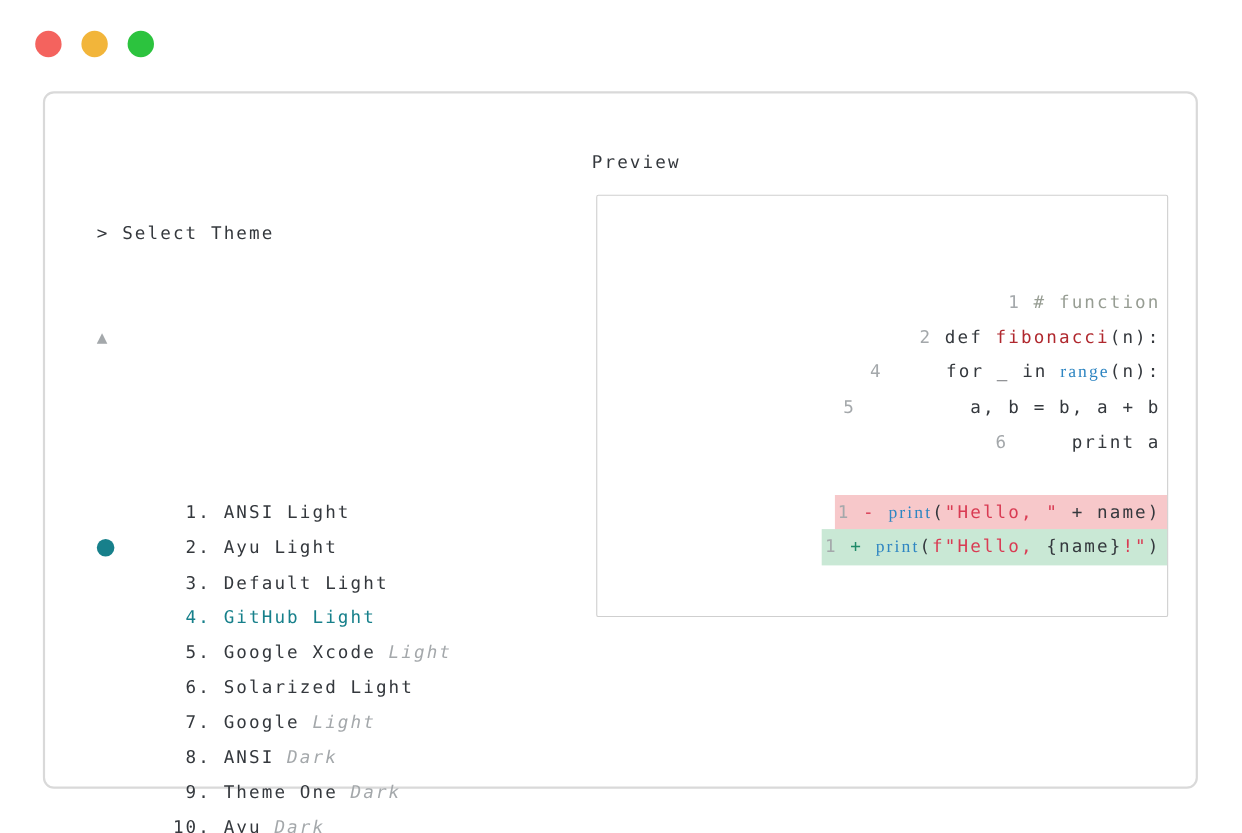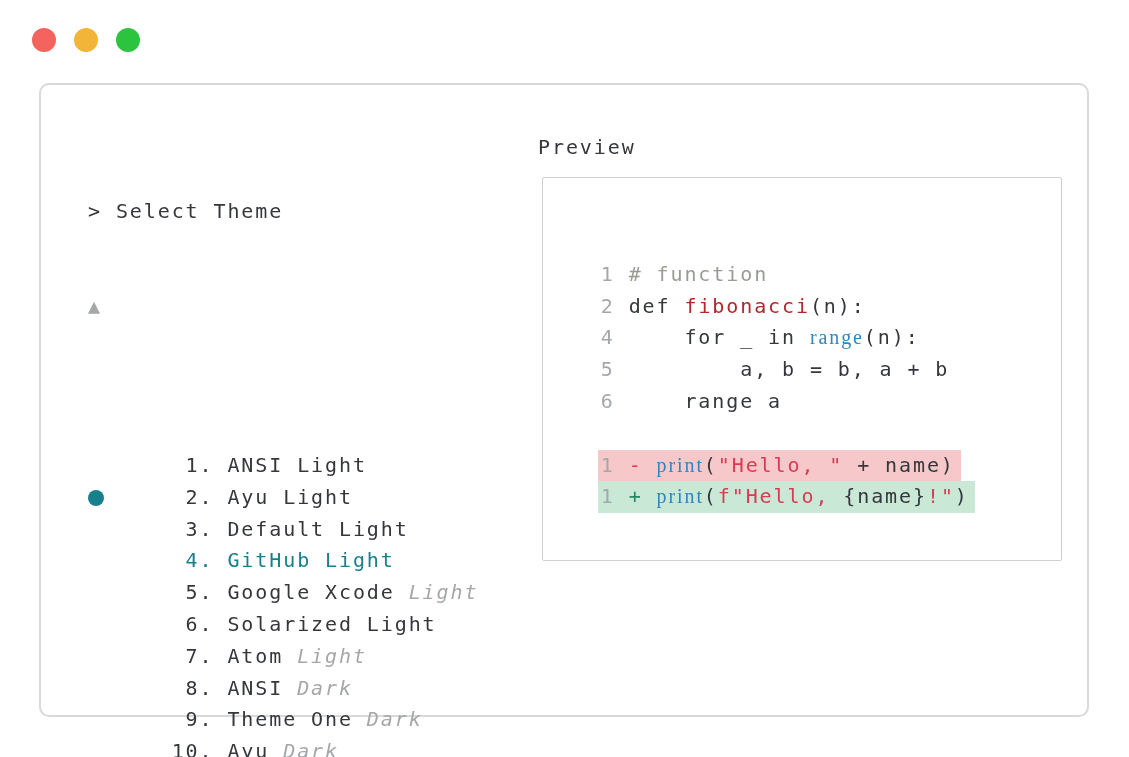--- a/index.html
+++ b/index.html
@@ -11,35 +11,35 @@
   *{margin:0;padding:0;box-sizing:border-box;}
   html,body{width:1129px;height:757px;background:#ffffff;overflow:hidden;}
   body{font-family:"DejaVu Sans Mono","Liberation Mono",monospace;color:var(--dark);}
 
   .dots{position:absolute;left:32px;top:28px;display:flex;gap:18px;}
   .dot{width:24px;height:24px;border-radius:50%;display:inline-block;}
 
   .panel{position:absolute;left:39px;top:83px;width:1050px;height:634px;
          border:2px solid var(--panel-border);border-radius:10px;background:#fff;}
 
-  .mono{font-size:20px;letter-spacing:1.9px;line-height:31.8px;white-space:pre;}
+  .mono{font-size:16px;letter-spacing:1.9px;line-height:31.8px;white-space:pre;}
 
   .left-col{position:absolute;left:21px;top:47px;width:470px;}
   .row{height:31.8px;position:relative;margin-left:26px;}
   .arrow-up{color:var(--gray);}
   .item .num,.item .name{color:var(--dark);}
   .item .suffix{color:var(--gray);font-style:italic;}
   .item.selected .num,.item.selected .name,.item.selected .suffix{color:var(--teal);}
   .bullet{position:absolute;left:0;top:50%;transform:translateY(-50%);
           width:16px;height:16px;border-radius:50%;background:var(--teal);}
 
   .preview-label{position:absolute;left:497px;top:47px;}
   .preview-box{position:absolute;left:501px;top:92px;width:520px;height:384px;
                border:1.5px solid var(--inner-border);border-radius:2px;background:#fff;}
-  .code{position:absolute;left:2px;top:49px;right:0;}
+  .code{position:absolute;left:2px;top:49px;right:0;text-align:right;}
   .crow{height:31.8px;}
   .cline{display:inline-block;padding:0 6px 0 3px;margin-left:-3px;}
   .cline.removed{background:var(--removed-bg);}
   .cline.added{background:var(--added-bg);}
   .lnum{color:var(--gray);}
   .c-text{color:var(--dark);}
   .c-comment{color:var(--comment);}
   .c-func{color:var(--func);}
   .c-num{color:var(--teal);}
   .c-builtin{color:var(--builtin);font-family:Liberation Serif, serif;}
@@ -73,21 +73,21 @@
     <span class="bullet"></span>
     <span class="num">   4. </span><span class="name">GitHub Light</span><span class="suffix"></span>
   </div><div class="row item">
     
     <span class="num">   5. </span><span class="name">Google Xcode</span><span class="suffix"> Light</span>
   </div><div class="row item">
     
     <span class="num">   6. </span><span class="name">Solarized Light</span><span class="suffix"></span>
   </div><div class="row item">
     
-    <span class="num">   7. </span><span class="name">Atom</span><span class="suffix"> Light</span>
+    <span class="num">   7. </span><span class="name">Google</span><span class="suffix"> Light</span>
   </div><div class="row item">
     
     <span class="num">   8. </span><span class="name">ANSI</span><span class="suffix"> Dark</span>
   </div><div class="row item">
     
     <span class="num">   9. </span><span class="name">Theme One</span><span class="suffix"> Dark</span>
   </div><div class="row item">
     
     <span class="num">  10. </span><span class="name">Ayu</span><span class="suffix"> Dark</span>
   </div><div class="row item">
@@ -106,21 +106,21 @@
   <div class="preview-box">
     <div class="code mono" id="code-area"><div class="crow">
     <span class="cline"><span class="lnum">1</span><span class="lcode"><span class="c-comment"> # function</span></span></span>
   </div><div class="crow">
     <span class="cline"><span class="lnum">2</span><span class="lcode"><span class="c-text"> def </span><span class="c-func">fibonacci</span><span class="c-text">(n):</span></span></span>
   </div><div class="crow">
     <span class="cline"><span class="lnum">4</span><span class="lcode"><span class="c-text">     for _ in </span><span class="c-builtin">range</span><span class="c-text">(n):</span></span></span>
   </div><div class="crow">
     <span class="cline"><span class="lnum">5</span><span class="lcode"><span class="c-text">         a, b = b, a + b</span></span></span>
   </div><div class="crow">
-    <span class="cline"><span class="lnum">6</span><span class="lcode"><span class="c-text">     range a</span></span></span>
+    <span class="cline"><span class="lnum">6</span><span class="lcode"><span class="c-text">     print a</span></span></span>
   </div><div class="crow">
     <span class="cline"><span class="lnum"></span><span class="lcode"></span></span>
   </div><div class="crow">
     <span class="cline removed"><span class="lnum">1</span><span class="lcode"><span class="c-text"> </span><span class="c-string">- </span><span class="c-builtin">print</span><span class="c-text">(</span><span class="c-string">"Hello, "</span><span class="c-text"> + name)</span></span></span>
   </div><div class="crow">
     <span class="cline added"><span class="lnum">1</span><span class="lcode"><span class="c-text"> </span><span class="c-plus">+ </span><span class="c-builtin">print</span><span class="c-text">(</span><span class="c-string">f"Hello, </span><span class="c-text">{name}</span><span class="c-string">!"</span><span class="c-text">)</span></span></span>
   </div></div>
   </div>
 
 </div>

